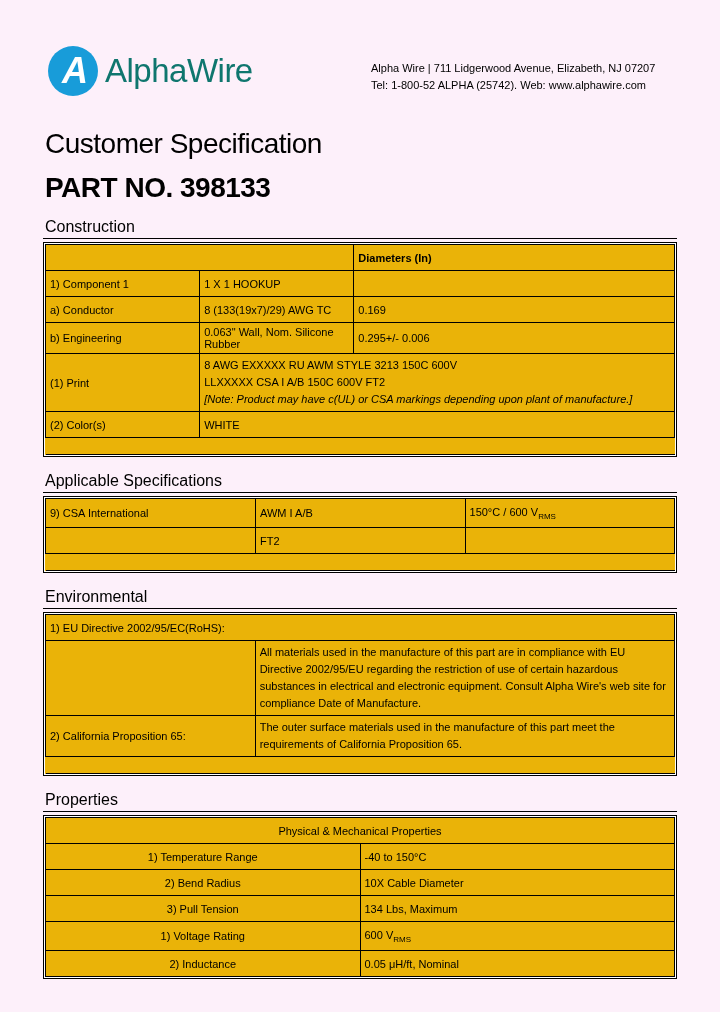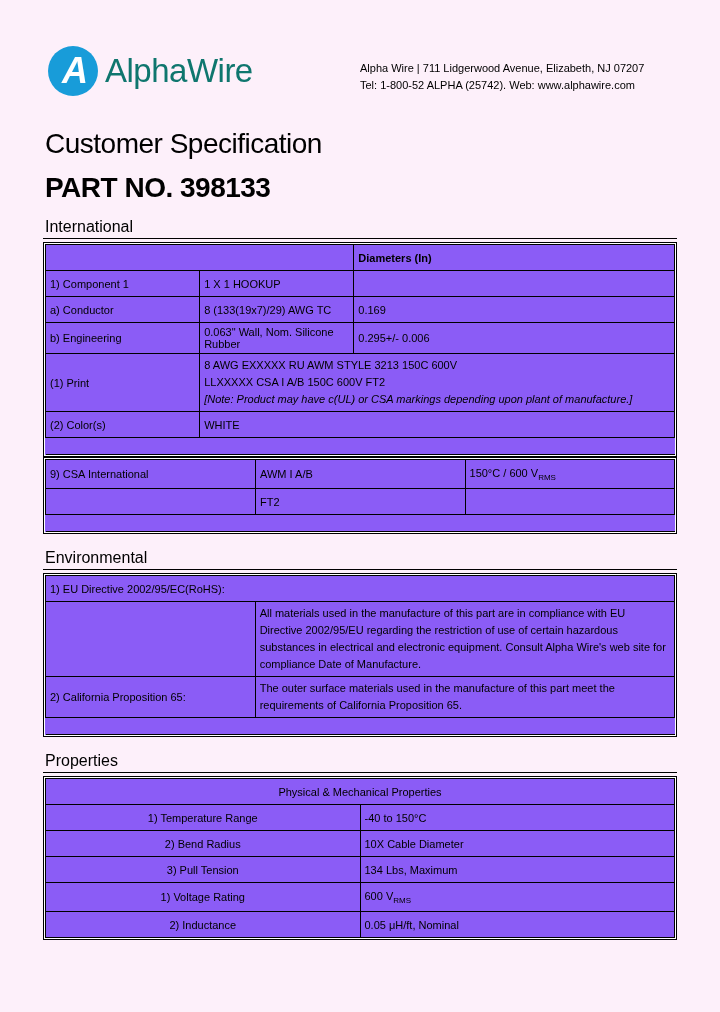--- a/index.html
+++ b/index.html
@@ -9,32 +9,32 @@
     font-family:"Liberation Sans","DejaVu Sans",sans-serif;
     color:#000;
   }
   .page{padding:46px 43px 0 43px;position:relative;}
 
   
   .header{position:relative;height:58px;}
   .logo{display:flex;align-items:center;position:absolute;left:5px;top:0;}
   .logo-circle{width:50px;height:50px;flex:0 0 50px;}
   .logo-wordmark{font-size:33px;color:#0f766e;margin-left:7px;letter-spacing:-0.5px;}
-  .address{position:absolute;left:317px;top:14px;font-size:11px;line-height:17px;}
+  .address{position:absolute;left:328px;top:14px;font-size:11px;line-height:17px;}
 
   
   .doc-title{font-size:28px;font-weight:400;line-height:31px;margin:24px 0 0 2px;letter-spacing:-0.5px;}
   .doc-part{font-size:28px;font-weight:700;line-height:31px;margin:13px 0 0 2px;letter-spacing:-0.5px;}
 
   
   .sec-head{font-size:16px;font-weight:400;margin:15px 0 3px 0;padding:0 0 2px 2px;border-bottom:1px solid #000;}
 
   
   .tbl-wrap{border:1px solid #000;padding:1px;background:#fff;}
-  table{border-collapse:collapse;width:100%;table-layout:fixed;background:#8b5cf6;}
+  table{border-collapse:collapse;width:100%;table-layout:fixed;background:#eab308;}
   td{border:1px solid #000;font-size:11px;padding:3px 4px;vertical-align:middle;word-wrap:break-word;}
   .c3 td.col1{width:33.4%;} .c3 td.col2{width:33.3%;margin-left:36px;} .c3 td.col3{width:33.3%;}
   .c2 td.colA{width:50.6%;text-align:center;} .c2 td.colB{width:49.4%;}
   td.hd{font-weight:700;}
   td.tall{height:19px;}
   td.blank-row{height:10px;border-left:none;border-right:none;}
   .print-line{line-height:17px;}
   .print-note{font-style:italic;line-height:17px;}
   .para{line-height:17px;}
   .vsub{font-size:8px;vertical-align:-3px;letter-spacing:0;}
@@ -55,21 +55,21 @@
     </div>
     <div class="address">
       <div>Alpha Wire | 711 Lidgerwood Avenue, Elizabeth, NJ 07207</div>
       <div>Tel: 1-800-52 ALPHA (25742). Web: www.alphawire.com</div>
     </div>
   </div>
 
   <div class="doc-title">Customer Specification</div>
   <div class="doc-part">PART NO. 398133</div>
 
-  <div class="sec-head">International</div>
+  <div class="sec-head">Construction</div>
   <div class="tbl-wrap">
     <table class="c3">
       <tbody>
           <tr>
         <td class="col1 tall" colspan="2"></td>
         <td class="col3 hd">Diameters (In)</td>
       </tr>
       <tr>
         <td class="col1 tall">1) Component 1</td>
         <td class="col2">1 X 1 HOOKUP</td>
@@ -97,20 +97,21 @@
         <td class="col1 tall">(2) Color(s)</td>
         <td class="col2" colspan="2">WHITE</td>
       </tr>
       <tr>
         <td class="blank-row" colspan="3"></td>
       </tr>
     </tbody>
       </table>
   </div>
 
+  <div class="sec-head">Applicable Specifications</div>
   <div class="tbl-wrap">
     <table class="c3">
       <tbody>
       <tr>
         <td class="col1 rated">9) CSA International</td>
         <td class="col2">AWM I A/B</td>
         <td class="col3"><span>150°C / 600 V</span><span class="vsub">RMS</span></td>
       </tr>
       <tr>
         <td class="col1 tall"></td>

